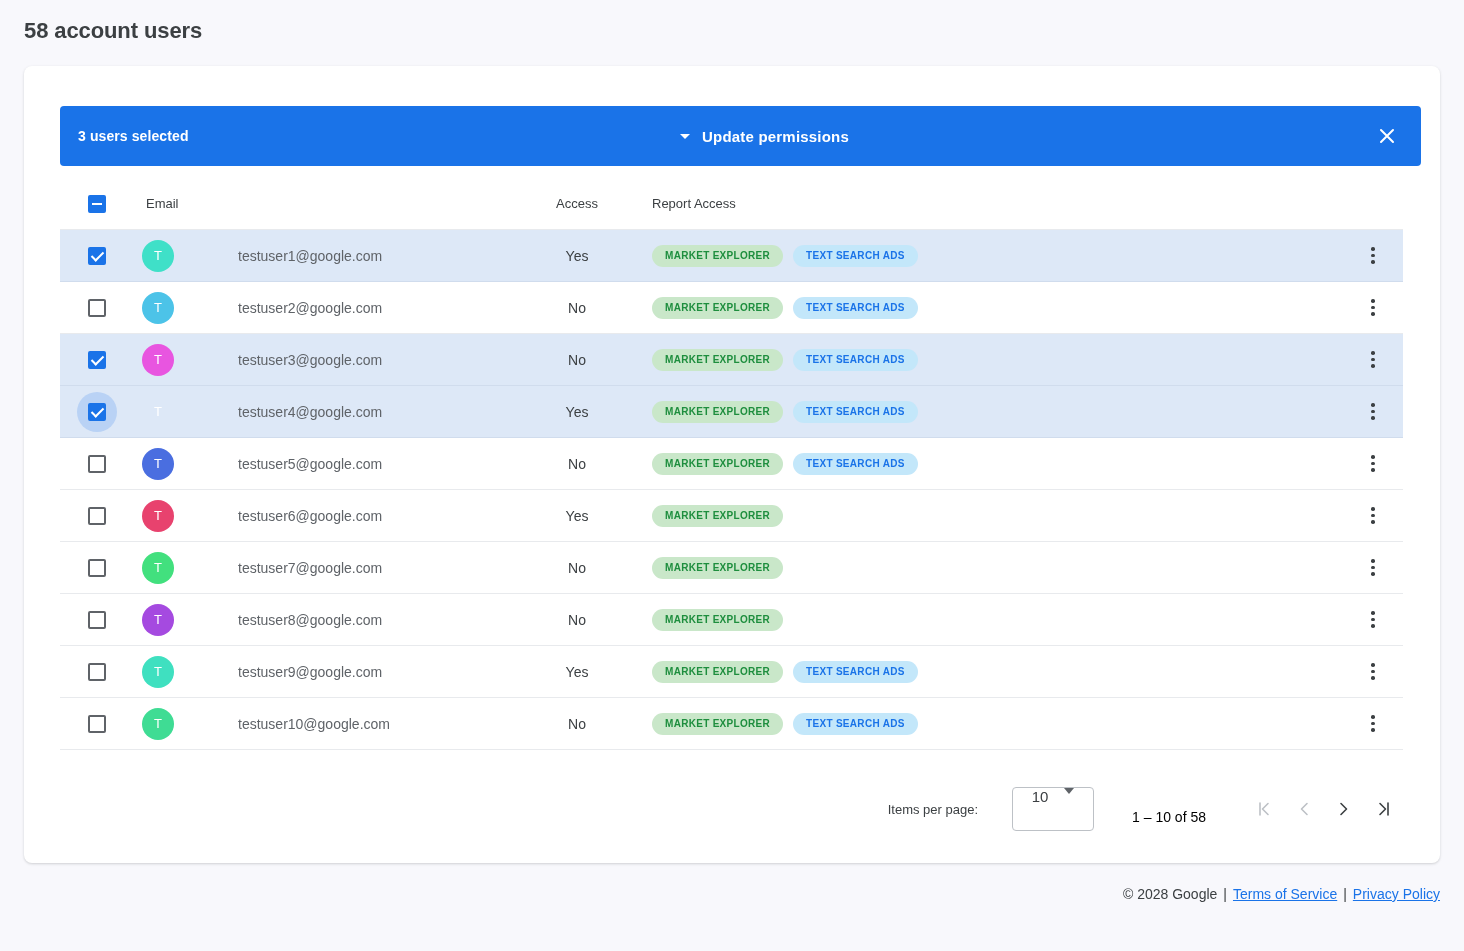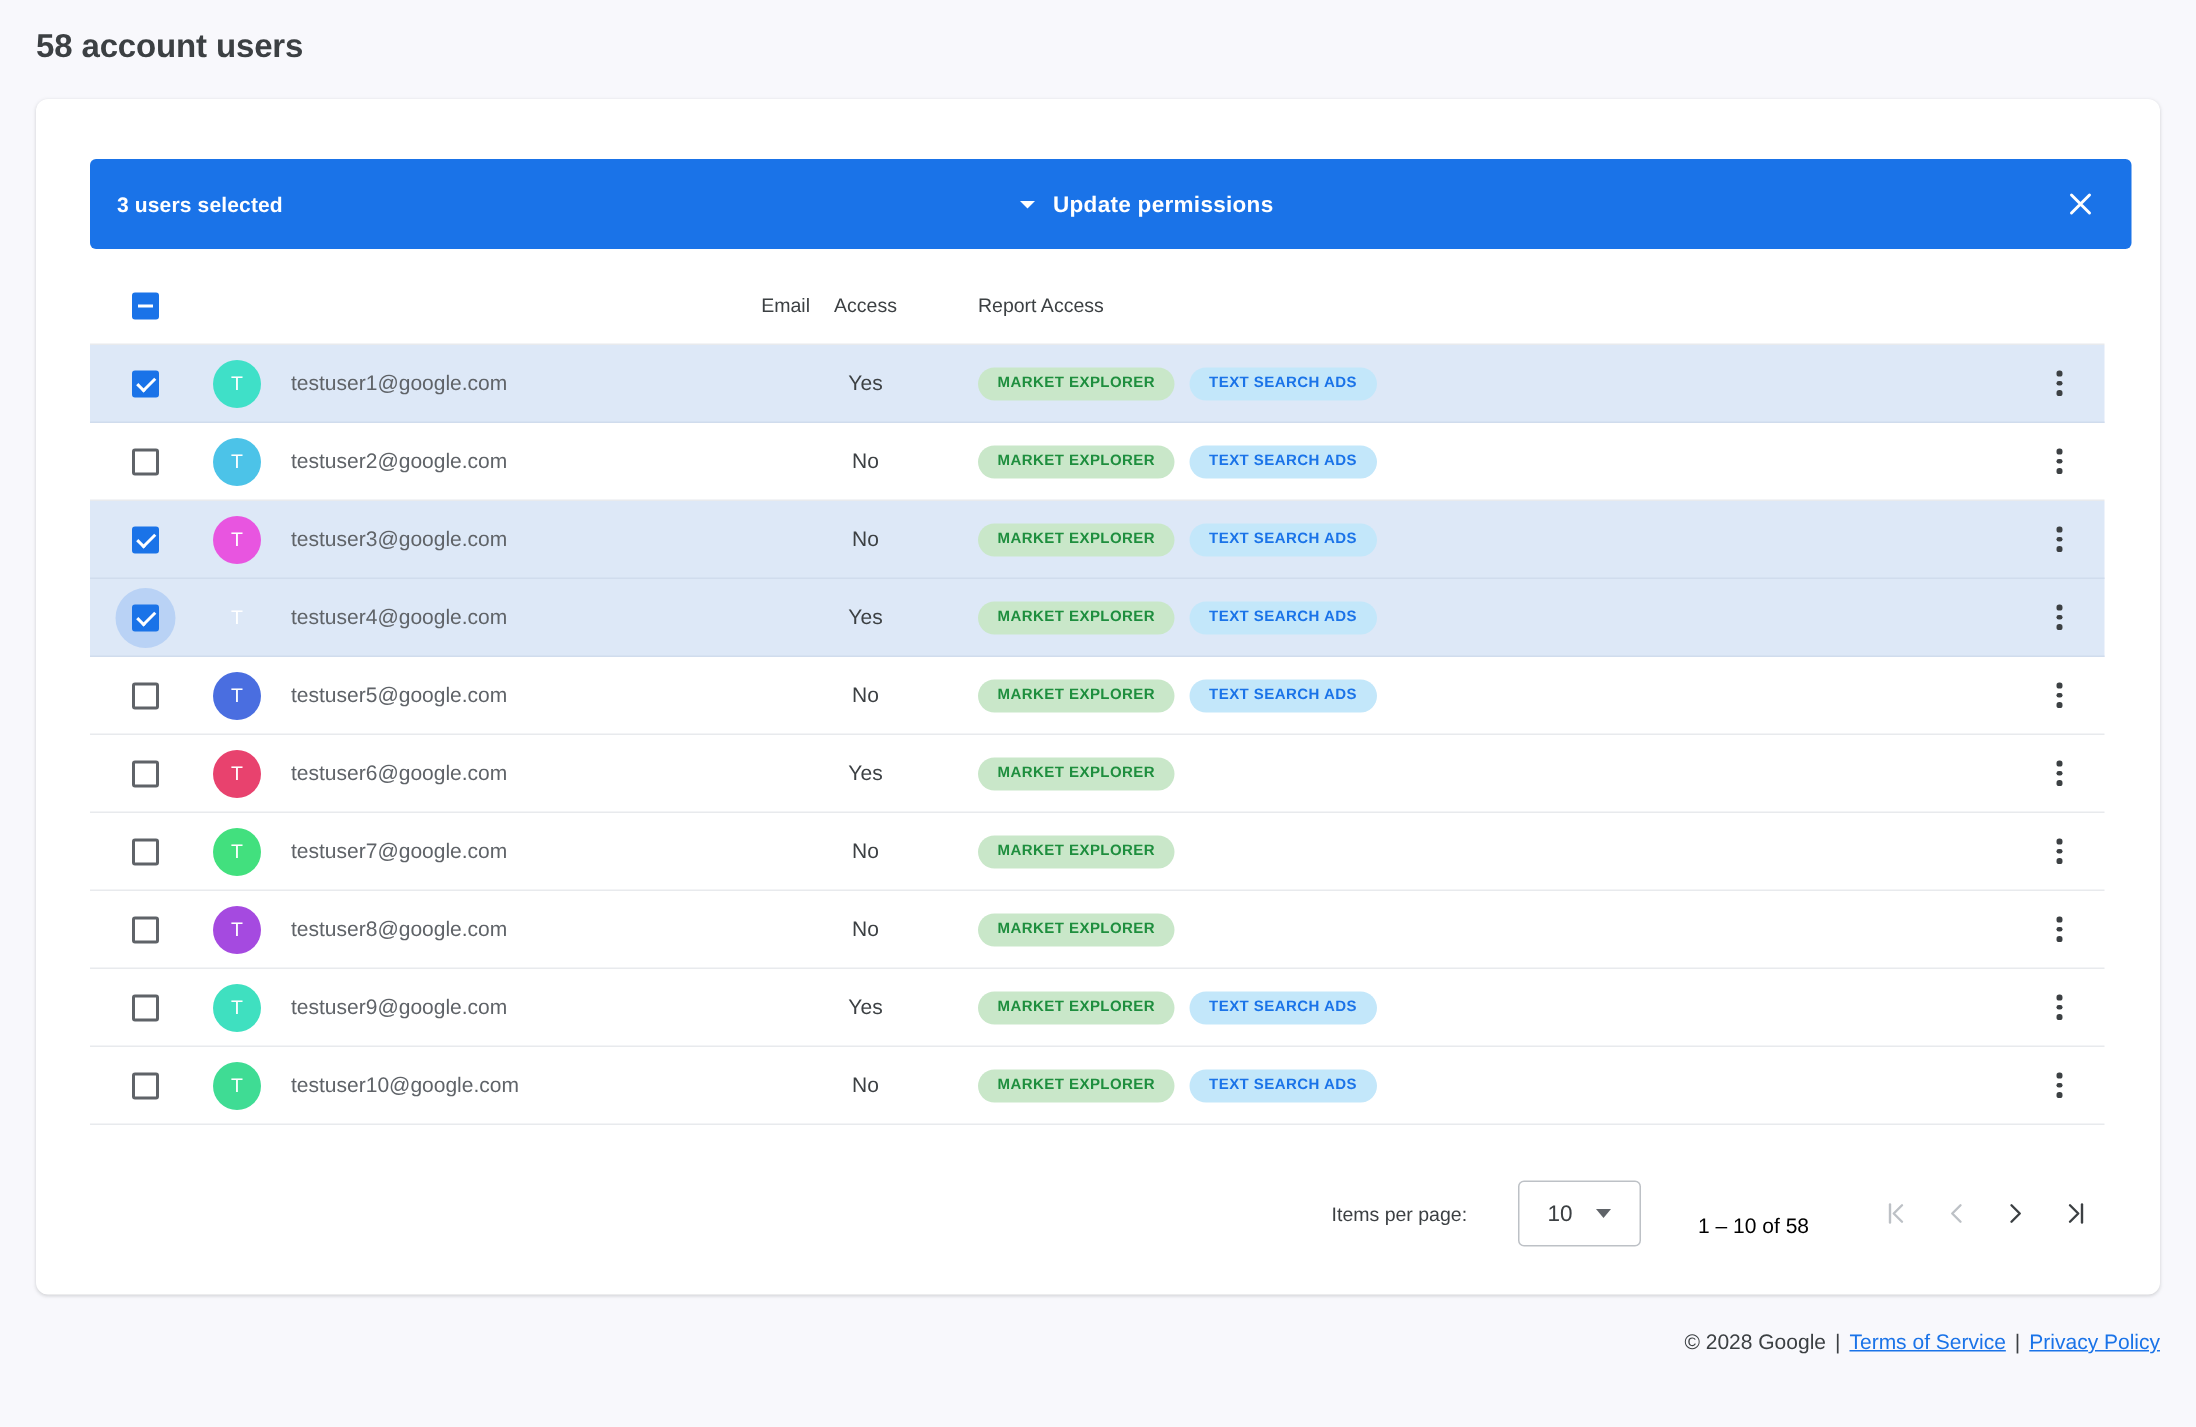--- a/index.html
+++ b/index.html
@@ -100,21 +100,21 @@
   .c-email  { flex: 0 0 358px; padding-left: 12px; }
   .c-admin  { flex: 0 0 74px; text-align: center; }
   .c-report { flex: 1 1 auto; padding-left: 38px; display: flex; align-items: center; gap: 10px; }
   .c-menu   { flex: 0 0 60px; display: flex; align-items: center; justify-content: center; }
 
   .th-label {
     font-size: 13px;
     color: #3c4043;
     font-weight: normal;
   }
-  .th-email  { flex: 0 0 406px; padding-left: 12px; text-align: right; }
+  .th-email  { flex: 0 0 406px; padding-left: 12px; }
 
   
   .cbox {
     width: 18px; height: 18px;
     border: 2px solid #5f6368;
     border-radius: 2px;
     background: #ffffff;
     cursor: pointer;
     position: relative;
   }
@@ -162,20 +162,21 @@
     font-size: 13px;
     display: flex;
     align-items: center;
     justify-content: center;
     font-weight: normal;
   }
 
   .email-text {
     font-size: 14px;
     color: #5f6368;
+    margin-left: 44px;
   }
   .admin-text {
     font-size: 14px;
     color: #3c4043;
   }
 
   
   .chip {
     display: inline-flex;
     align-items: center;
@@ -201,21 +202,21 @@
     right: 36px; bottom: 28px;
     display: flex;
     align-items: center;
     height: 52px;
   }
   .pg-label { font-size: 13px; color: #3c4043; margin-right: 34px; }
   .pg-select {
     width: 82px; height: 44px;
     border: 1px solid #bdc1c6;
     border-radius: 4px;
-    display: flex; align-items: center; justify-content: center;
+    display: flex; justify-content: center;
     gap: 16px;
     cursor: pointer;
     background: #ffffff;
   }
   .pg-select-value { font-size: 15px; color: #3c4043; }
   .pg-select-caret {
     width: 0; height: 0;
     border-left: 5px solid transparent;
     border-right: 5px solid transparent;
     border-top: 6px solid #5f6368;

